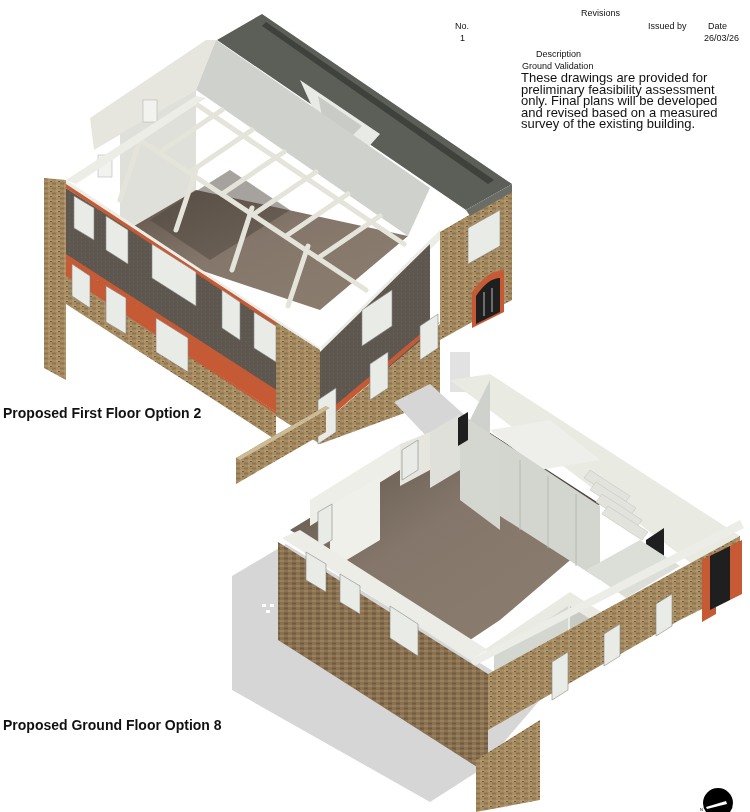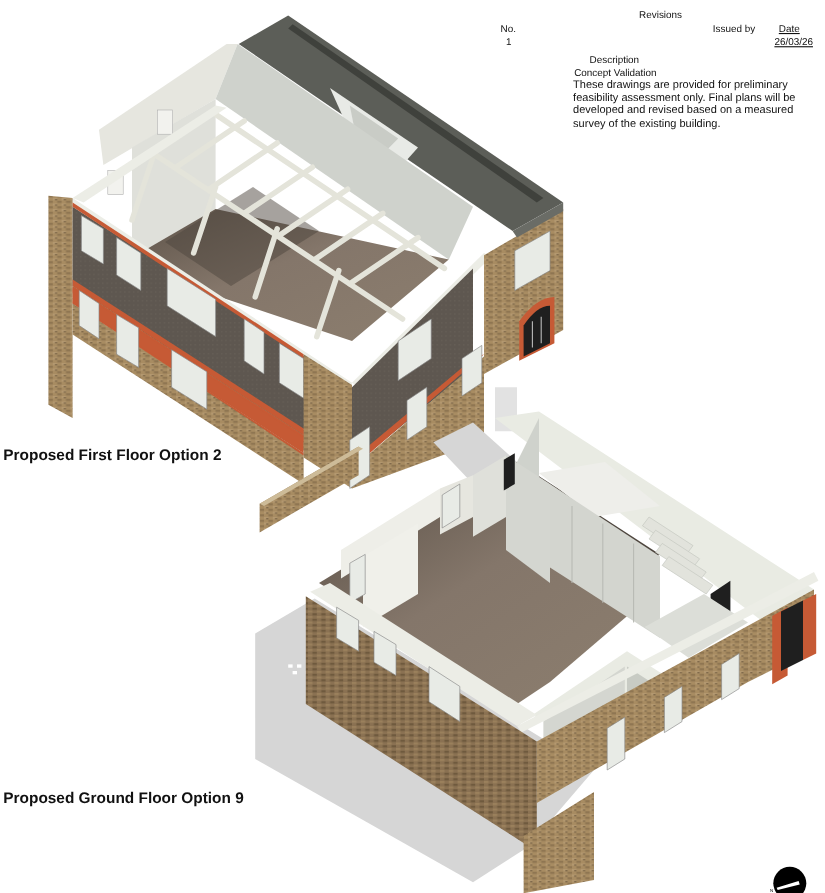--- a/index.html
+++ b/index.html
@@ -10,23 +10,23 @@
   .rev-title { position: absolute; left: 141px; top: 0; }
   .rev-head, .rev-row { position: absolute; left: 0; width: 310px; height: 11px; }
   .rev-head { top: 13px; }
   .rev-row { top: 25px; }
   .col-no { position: absolute; left: 15px; text-align: right; }
   .rev-row .col-no { left: 20px; }
   .col-desc { position: absolute; left: 82px; margin-top: 28px; }
   .rev-row .col-desc { left: 82px; }
   .rev-head .col-desc { left: 96px; }
   .col-by { position: absolute; left: 208px; }
-  .col-date { position: absolute; left: 268px; text-decoration: underline; }
+  .col-date { position: absolute; left: 268px; }
   .rev-row .col-date { left: 264px; }
-  .note { position: absolute; left: 521px; top: 72px; width: 210px; font-size: 10px; line-height: 11.5px; color: #111; }
+  .note { position: absolute; left: 521px; top: 72px; width: 210px; font-size: 13px; line-height: 11.5px; color: #111; }
   .label { position: absolute; font-weight: bold; font-size: 14px; color: #111; white-space: nowrap; }
   .label-first { left: 3px; top: 405px; }
   .label-ground { left: 3px; top: 717px; }
   .north { position: absolute; left: 700px; top: 786px; width: 34px; height: 34px; }
 </style>
 </head>
 <body>
 
 <div class="sheet">
 
@@ -237,30 +237,30 @@
   <div class="revisions">
     <div class="rev-title">Revisions</div>
     <div class="rev-head">
       <span class="col-no">No.</span>
       <span class="col-desc">Description</span>
       <span class="col-by">Issued by</span>
       <span class="col-date">Date</span>
     </div>
     <div class="rev-row">
       <span class="col-no">1</span>
-      <span class="col-desc">Concept Validation</span>
+      <span class="col-desc">Ground Validation</span>
       <span class="col-by"></span>
       <span class="col-date">26/03/26</span>
     </div>
   </div>
 
   <div class="note">These drawings are provided for preliminary feasibility assessment only. Final plans will be developed and revised based on a measured survey of the existing building.</div>
 
   <div class="label label-first">Proposed First Floor Option 2</div>
-  <div class="label label-ground">Proposed Ground Floor Option 9</div>
+  <div class="label label-ground">Proposed Ground Floor Option 8</div>
 
   <svg class="north" viewBox="0 0 34 34">
     <circle cx="18" cy="17" r="15" fill="#000"></circle>
     <polygon points="6,21 26,15 27,18 7,23" fill="#fff"></polygon>
     <text x="0" y="25" font-size="4" fill="#000" font-family="Liberation Sans, sans-serif">N</text>
   </svg>
 
 </div>
 
 </body></html>

